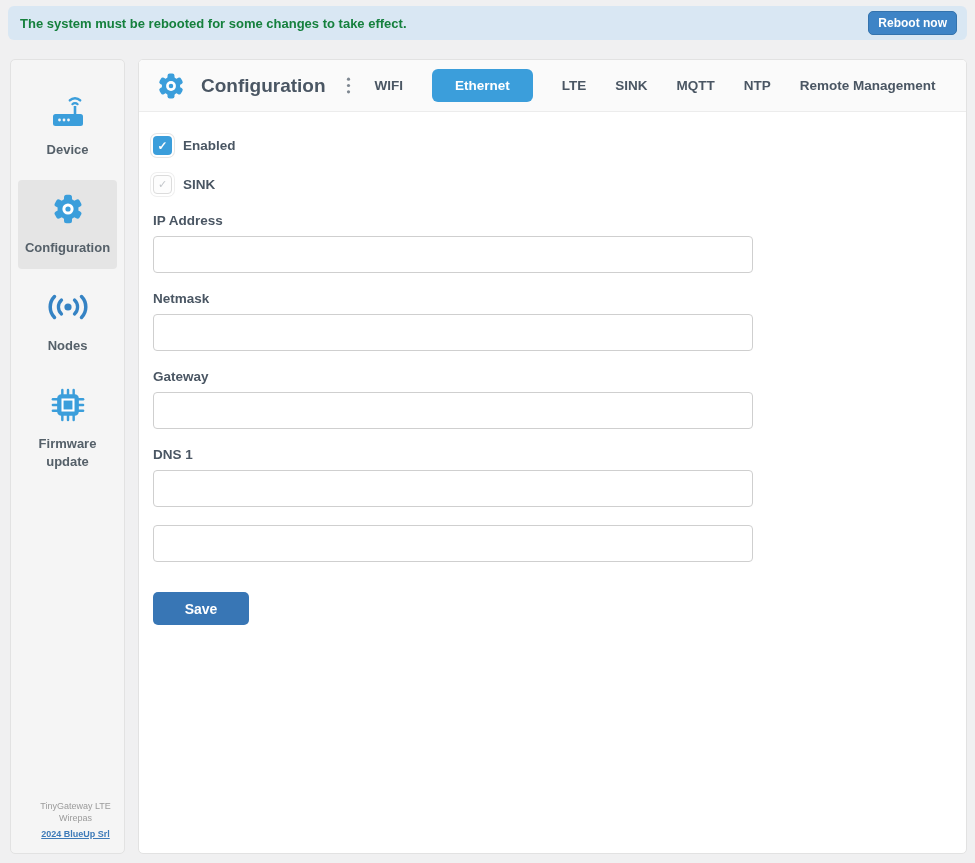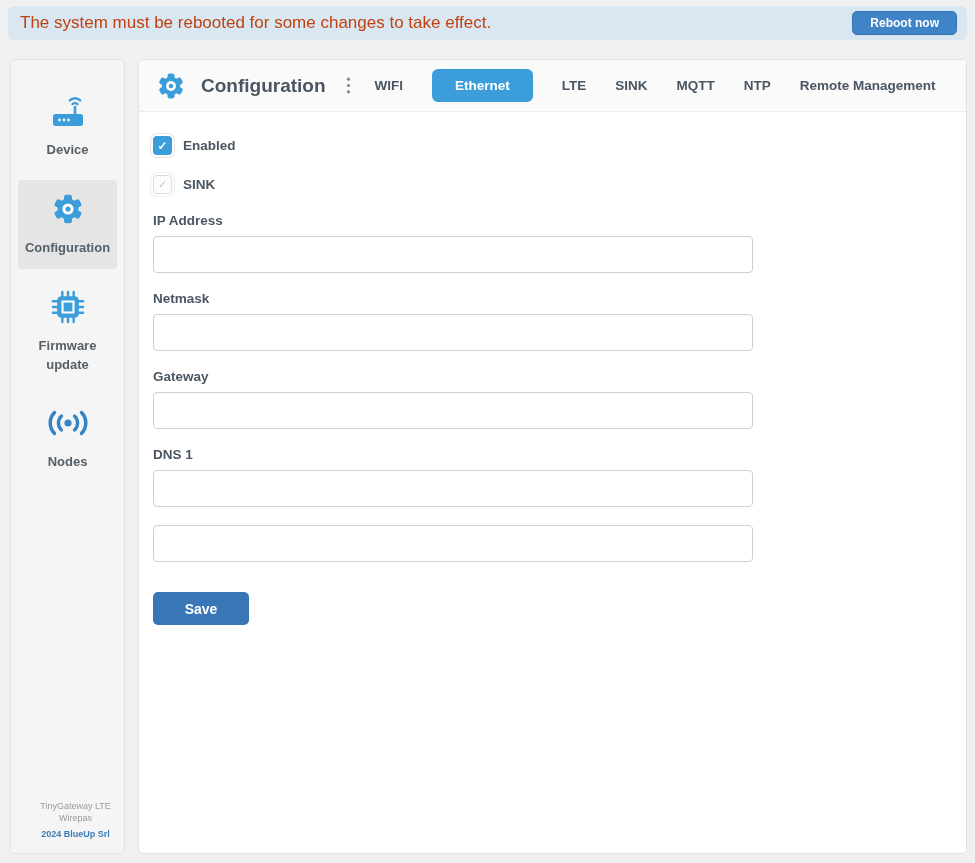--- a/index.html
+++ b/index.html
@@ -20,25 +20,25 @@
   }
   
   .banner{
     margin:6px 8px 0;
     height:34px;
     background:var(--banner-bg);
     border-radius:6px;
     display:flex;align-items:center;justify-content:space-between;
     padding:0 10px 0 12px;
   }
-  .banner-text{font-weight:normal;font-size:17px;color:#c2410c;}
+  .banner-text{font-weight:bold;font-size:13px;color:#15803d;}
   .reboot-btn{
     background:var(--reboot-btn);
     color:#fff;border:1px solid #3473ad;border-radius:5px;
-    font-weight:bold;font-size:12px;padding:4px 17px;cursor:pointer;
+    font-weight:bold;font-size:12px;padding:4px 9px;cursor:pointer;
     font-family:inherit;
   }
   
   .content{display:flex;margin:19px 8px 0 10px;gap:13px;height:795px;}
   
   .sidebar{
     width:115px;min-width:115px;height:100%;
     background:#f5f5f5;border:1px solid #e2e2e2;border-radius:5px;
     display:flex;flex-direction:column;align-items:center;
     padding-top:22px;position:relative;
@@ -140,20 +140,33 @@
             <rect x="12" y="1.8" width="8" height="8" rx="2.5" transform="rotate(120 16 16)"></rect>
             <rect x="12" y="1.8" width="8" height="8" rx="2.5" transform="rotate(180 16 16)"></rect>
             <rect x="12" y="1.8" width="8" height="8" rx="2.5" transform="rotate(240 16 16)"></rect>
             <rect x="12" y="1.8" width="8" height="8" rx="2.5" transform="rotate(300 16 16)"></rect>
           </g>
           <circle cx="16" cy="16" r="5.6" fill="#fff"></circle>
           <circle cx="16" cy="16" r="2.6" fill="currentColor"></circle>
         </svg>
       </span>
       <span class="side-label">Configuration</span>
+    </div>
+
+    <div class="side-item">
+      <span class="side-icon darker">
+        <svg width="44" height="30" viewBox="0 0 44 30">
+          <circle cx="22" cy="15" r="3.6" fill="currentColor"></circle>
+          <path d="M15.5 8 a 9.5 9.5 0 0 0 0 14" stroke="currentColor" stroke-width="3.3" fill="none" stroke-linecap="round"></path>
+          <path d="M28.5 8 a 9.5 9.5 0 0 1 0 14" stroke="currentColor" stroke-width="3.3" fill="none" stroke-linecap="round"></path>
+          <path d="M8.5 4.5 a 15 15 0 0 0 0 21" stroke="currentColor" stroke-width="3.5" fill="none" stroke-linecap="round"></path>
+          <path d="M35.5 4.5 a 15 15 0 0 1 0 21" stroke="currentColor" stroke-width="3.5" fill="none" stroke-linecap="round"></path>
+        </svg>
+      </span>
+      <span class="side-label">Nodes</span>
     </div>
 
     <div class="side-item">
       <span class="side-icon">
         <svg width="34" height="34" viewBox="0 0 36 36">
           <g stroke="currentColor" stroke-width="2.6" stroke-linecap="round">
             <line x1="12" y1="2" x2="12" y2="7"></line>
               <line x1="18" y1="2" x2="18" y2="7"></line>
               <line x1="24" y1="2" x2="24" y2="7"></line>
             <line x1="12" y1="29" x2="12" y2="34"></line>
@@ -166,36 +179,23 @@
               <line x1="29" y1="18" x2="34" y2="18"></line>
               <line x1="29" y1="24" x2="34" y2="24"></line>
           </g>
           <rect x="6.5" y="6.5" width="23" height="23" rx="4.5" fill="currentColor"></rect>
           <rect x="12.2" y="12.2" width="11.6" height="11.6" fill="none" stroke="#fff" stroke-width="2.2"></rect>
         </svg>
       </span>
       <span class="side-label">Firmware update</span>
     </div>
 
-    <div class="side-item">
-      <span class="side-icon darker">
-        <svg width="44" height="30" viewBox="0 0 44 30">
-          <circle cx="22" cy="15" r="3.6" fill="currentColor"></circle>
-          <path d="M15.5 8 a 9.5 9.5 0 0 0 0 14" stroke="currentColor" stroke-width="3.3" fill="none" stroke-linecap="round"></path>
-          <path d="M28.5 8 a 9.5 9.5 0 0 1 0 14" stroke="currentColor" stroke-width="3.3" fill="none" stroke-linecap="round"></path>
-          <path d="M8.5 4.5 a 15 15 0 0 0 0 21" stroke="currentColor" stroke-width="3.5" fill="none" stroke-linecap="round"></path>
-          <path d="M35.5 4.5 a 15 15 0 0 1 0 21" stroke="currentColor" stroke-width="3.5" fill="none" stroke-linecap="round"></path>
-        </svg>
-      </span>
-      <span class="side-label">Nodes</span>
-    </div>
-
     <div class="side-footer">
       <div>TinyGateway LTE Wirepas</div>
-      <a style="">2024 BlueUp Srl</a>
+      <a style="text-decoration:underline">2024 BlueUp Srl</a>
     </div>
   </aside>
 
   <main class="card">
     <div class="card-header">
       <span class="gear-wrap">
         <svg width="28" height="28" viewBox="0 0 32 32">
           <g fill="currentColor">
             <circle cx="16" cy="16" r="10.5"></circle>
             <rect x="12" y="1.8" width="8" height="8" rx="2.5"></rect>

